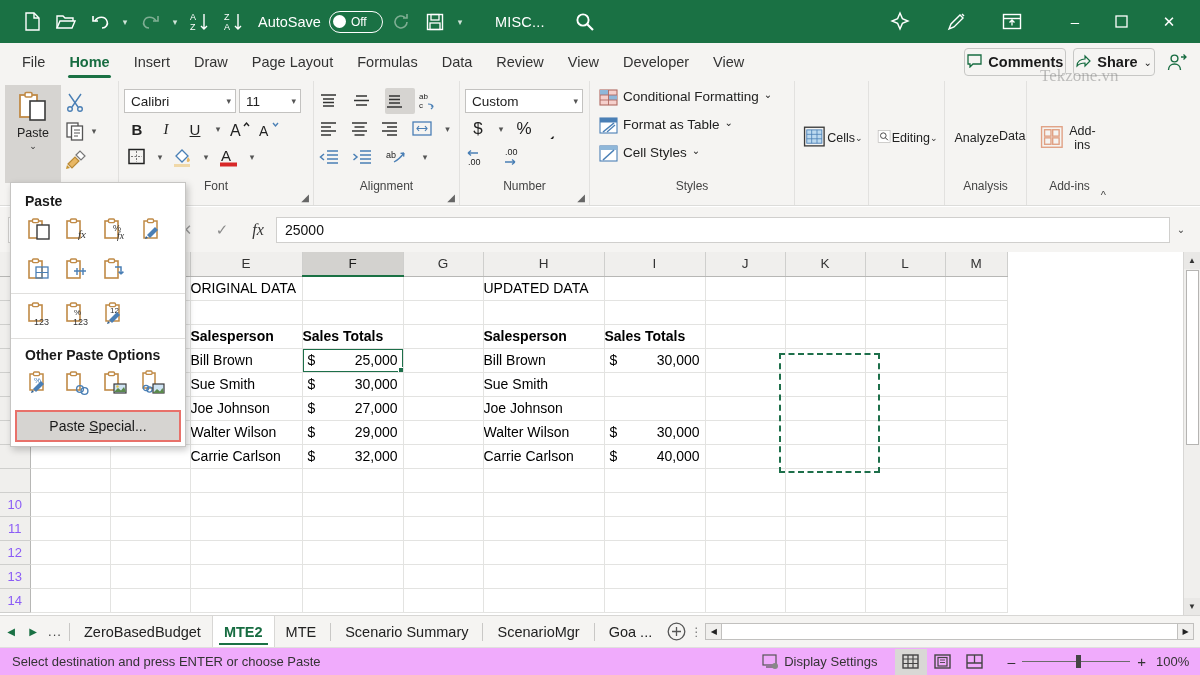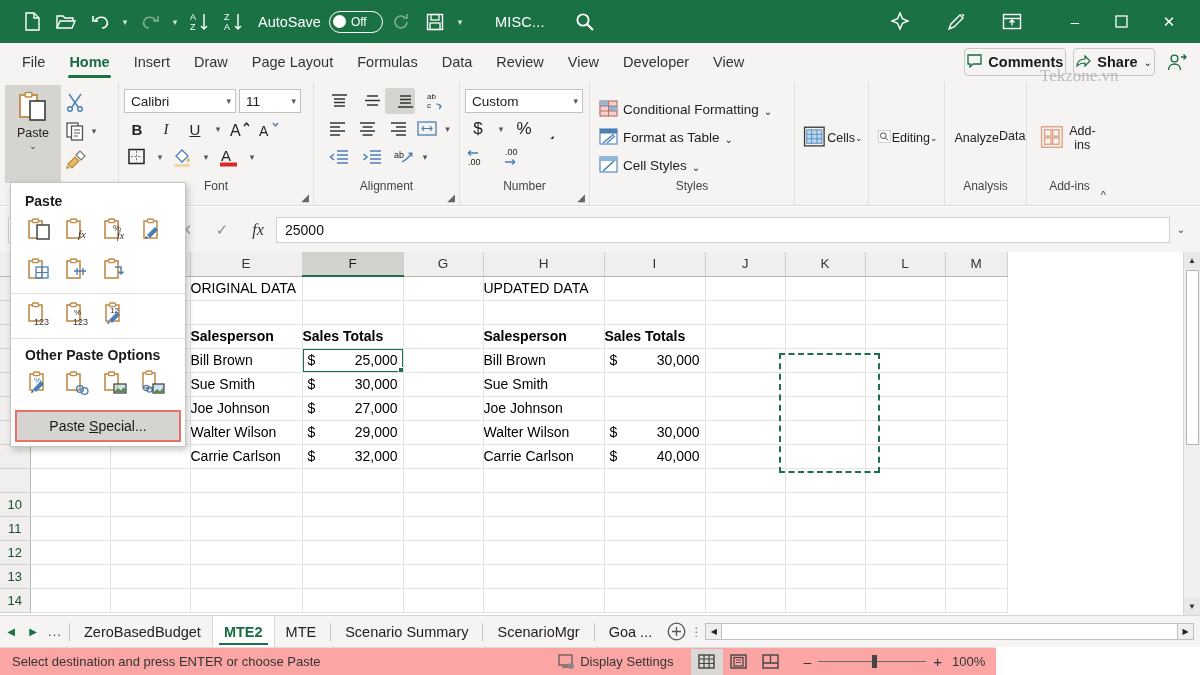--- a/index.html
+++ b/index.html
@@ -98,29 +98,29 @@
   }
   .combo .cv { margin-left: auto; font-size: 9px; color: #555; padding-left: 6px;}
   .fbtn {
     width: 26px; height: 25px; display: flex; align-items: center; justify-content: center;
     font-size: 15px; color: #222;
   }
   .fbtn.sm { width: 14px; font-size: 9px; color: #555; }
 
   
   .aligngrp { width: 146px; }
-  .abtn { width: 30px; height: 26px; display:flex; align-items:center; justify-content:flex-end; }
+  .abtn { width: 30px; height: 26px; display:flex; align-items:center; justify-content:flex-start; }
   .abtn.on { background: #d6d4d1; border-radius: 2px; }
 
   
   .numgrp { width: 130px; }
 
   
   .stylesgrp { width: 205px; }
-  .srow { display: flex; align-items: flex-end; gap: 5px; height: 28px; font-size: 13.5px; color: #222; }
+  .srow { display: flex; align-items: flex-start; gap: 5px; height: 28px; font-size: 13.5px; color: #222; }
 
   
   .bigbtn {
     width: 62px; display: flex; flex-direction: row; align-items: center;
     padding-top: 6px; height: 98px;
   }
   .bigbtn .lbl { font-size: 12.5px; color: #222; margin-top: 4px; text-align: center; line-height: 1.1; }
   .bigbtn .cv { font-size: 9px; color: #333; margin-top: 2px; }
   .collapse { position: absolute; right: 6px; bottom: 4px; font-size: 11px; color: #444; }
 
@@ -149,21 +149,21 @@
   table.grid { border-collapse: collapse; table-layout: fixed; }
   table.grid td, table.grid th { padding: 0; }
   .corner { width: 30px; height: 24px; background: #f0efed; border-right: 1px solid #b7b7b5; border-bottom: 1px solid #b7b7b5; }
   th.colh {
     height: 24px; background: #f0efed; border-right: 1px solid #cfcfcd; border-bottom: 1px solid #b7b7b5;
     font-size: 13.5px; font-weight: normal; color: #333; text-align: center;
   }
   th.colh.sel { background: #d3d2cf; border-bottom: 2px solid #1a7144; color: #1a1a1a; }
   td.rowh {
     width: 30px; background: #f0efed; border-right: 1px solid #b7b7b5; border-bottom: 1px solid #cfcfcd;
-    font-size: 13px; color: #14532d; text-align: center; vertical-align: middle;
+    font-size: 13px; color: #8b5cf6; text-align: center; vertical-align: middle;
   }
   td.cell {
     height: 24px; border-right: 1px solid #e3e3e1; border-bottom: 1px solid #e3e3e1;
     font-size: 14px; color: #000; vertical-align: middle; white-space: nowrap; overflow: hidden;
     padding: 0 3px;
   }
   td.cell.b { font-weight: bold; }
   .money { display: flex; justify-content: space-between; padding: 0 5px 0 5px; }
   td.selcell { position: relative; }
   .selbox {
@@ -212,22 +212,22 @@
   .vdots { width: 14px; text-align:center; color:#777; font-size: 12px; }
   .hscroll-outer { flex: 1; display: flex; align-items: center; margin: 0 6px 0 2px; }
   .hs-arrow {
     width: 17px; height: 17px; border: 1px solid #c1c0be; background: #f0efed;
     display:flex; align-items:center; justify-content:center; font-size: 8px; color:#222;
   }
   .hs-track { flex: 1; height: 17px; border-top: 1px solid #c1c0be; border-bottom: 1px solid #c1c0be; background: #fff; }
 
   
   .statusbar {
-    position: absolute; left: 0; top: 647px; width: 996px; height: 28px;
-    background: #fca5a5; border-top: 1px solid #e0dfdd; display: flex; align-items: center;
+    position: absolute; left: 0; top: 647px; width: 1200px; height: 28px;
+    background: #f0abfc; border-top: 1px solid #e0dfdd; display: flex; align-items: center;
     font-size: 13px; color: #333; justify-content: center;
   }
   .st-left { padding-left: 12px; }
   .st-right { margin-left: auto; display: flex; align-items: center; }
   .ds { display: flex; align-items: center; gap: 5px; padding-right: 18px; }
   .viewbtn { width: 32px; height: 26px; display:flex; align-items:center; justify-content:center; }
   .viewbtn.on { background: #d9d8d5; }
   .zoomwrap { display:flex; align-items:center; gap: 7px; padding: 0 10px 0 16px; }
   .ztrack { width: 108px; height: 1.5px; background: #6b6b6b; position: relative; }
   .zthumb { position:absolute; left: 54px; top: -6px; width: 5px; height: 13px; background: #444; }

